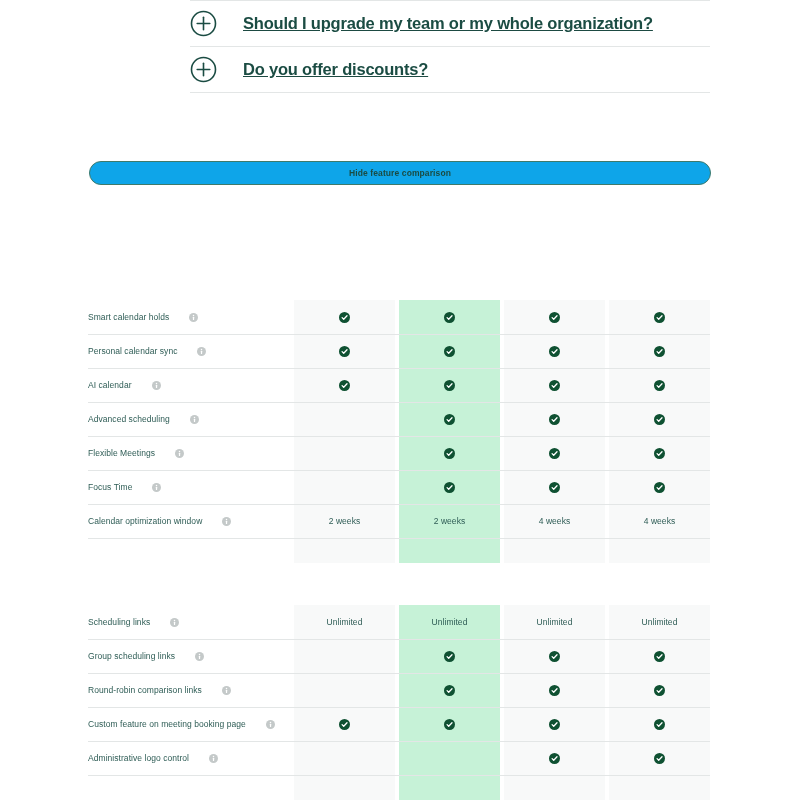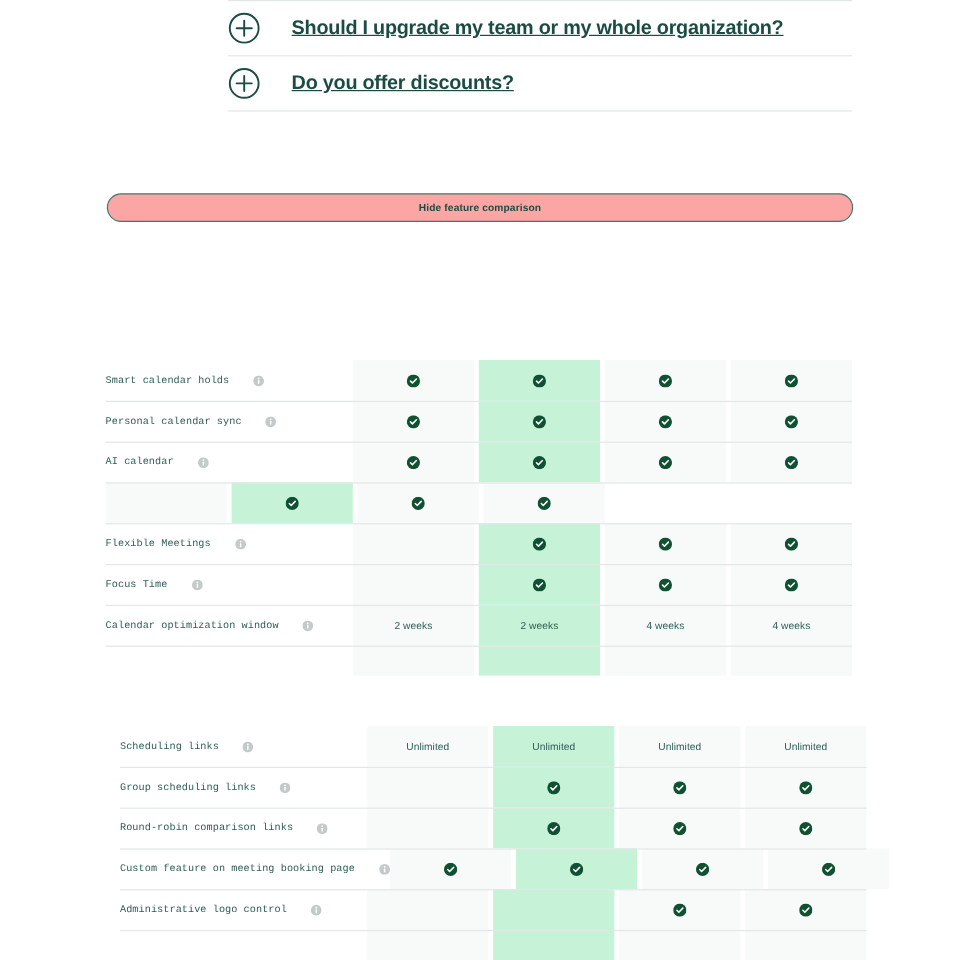--- a/index.html
+++ b/index.html
@@ -56,21 +56,21 @@
     left: 89px;
     top: 161px;
     width: 622px;
   }
   .hide-btn {
     box-sizing: border-box;
     width: 100%;
     height: 24px;
     border: 1px solid #3f7a6b;
     border-radius: 12px;
-    background: #fca5a5;
+    background: #0ea5e9;
     color: #1b4c43;
     font-family: "Liberation Sans", sans-serif;
     font-size: 8.5px;
     font-weight: bold;
     letter-spacing: 0.1px;
     display: flex;
     align-items: center;
     justify-content: center;
     cursor: pointer;
     padding: 0;
@@ -81,21 +81,20 @@
     position: absolute;
     left: 88px;
     top: 300px;
     width: 622px;
   }
   .section {
     width: 100%;
   }
   .section + .section {
     margin-top: 42px;
-    margin-left: 12px;
   }
   .crow {
     display: flex;
     align-items: stretch;
     height: 34px;
     position: relative;
   }
   .crow.divider::before {
     content: "";
     position: absolute;
@@ -106,21 +105,20 @@
     background: #e3e6e6;
   }
   .cfeat {
     flex: 0 0 206px;
     display: flex;
     align-items: center;
     gap: 20px;
     font-size: 8.5px;
     color: #2f5d56;
     letter-spacing: 0.05px;
-    font-family: Liberation Mono, monospace;
   }
   .cfeat .lbl { white-space: nowrap; }
   .info-icon {
     width: 9px;
     height: 9px;
     flex: 0 0 auto;
     display: block;
   }
   .ccell {
     flex: 0 0 101px;
@@ -292,20 +290,28 @@
         </div>
         <div class="ccell gap"></div>
         <div class="ccell">
           <span class="check-icon"><svg viewBox="0 0 11 11" width="11" height="11" aria-hidden="true">
               <circle cx="5.5" cy="5.5" r="5.5" fill="#0f5132"></circle>
               <path d="M3.1 5.6 L4.7 7.2 L8.0 3.8" fill="none" stroke="#ffffff" stroke-width="1.3" stroke-linecap="round" stroke-linejoin="round"></path>
             </svg></span>
         </div>
       </div>
       <div class="crow divider">
+        <div class="cfeat">
+          <span class="lbl">Advanced scheduling</span>
+          <span class="info-icon"><svg viewBox="0 0 9 9" width="9" height="9" aria-hidden="true">
+              <circle cx="4.5" cy="4.5" r="4.5" fill="#c4c9c9"></circle>
+              <circle cx="4.5" cy="2.4" r="0.75" fill="#ffffff"></circle>
+              <rect x="3.9" y="3.7" width="1.25" height="3.3" rx="0.6" fill="#ffffff"></rect>
+            </svg></span>
+        </div>
         <div class="ccell"></div>
         <div class="ccell gap"></div>
         <div class="ccell hl">
           <span class="check-icon"><svg viewBox="0 0 11 11" width="11" height="11" aria-hidden="true">
               <circle cx="5.5" cy="5.5" r="5.5" fill="#0f5132"></circle>
               <path d="M3.1 5.6 L4.7 7.2 L8.0 3.8" fill="none" stroke="#ffffff" stroke-width="1.3" stroke-linecap="round" stroke-linejoin="round"></path>
             </svg></span>
         </div>
         <div class="ccell gap"></div>
         <div class="ccell">

